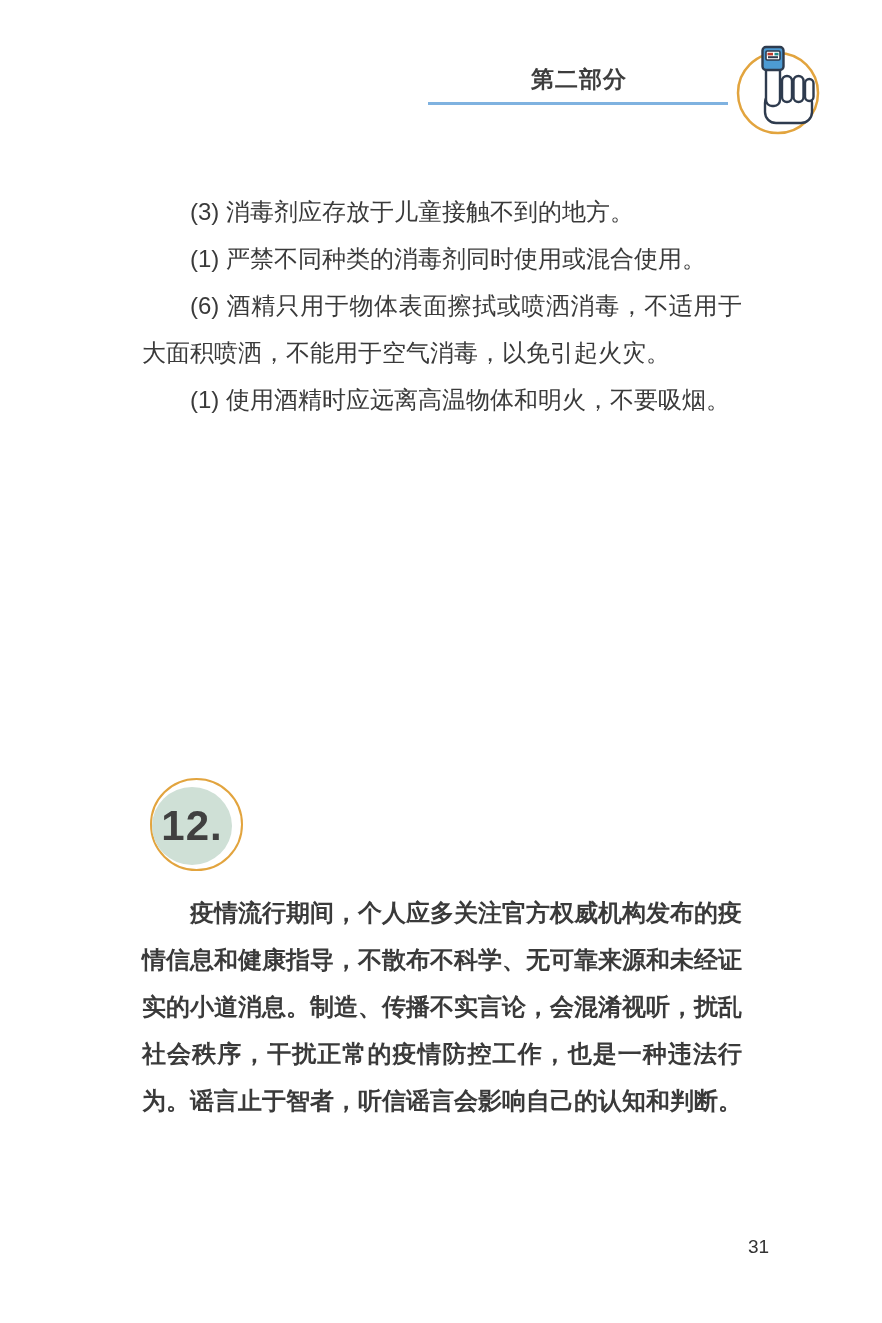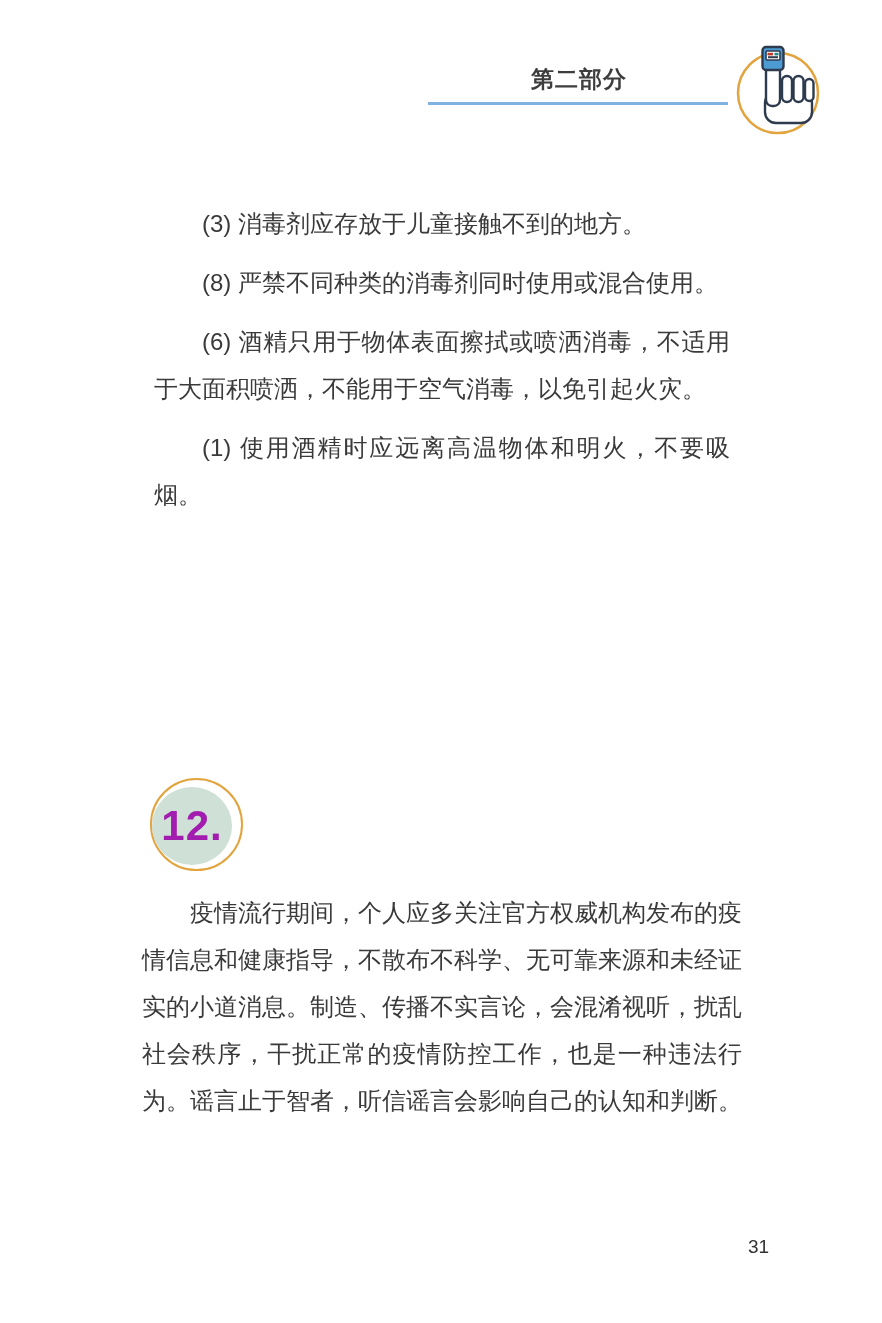--- a/index.html
+++ b/index.html
@@ -48,21 +48,21 @@
   .body-text {
     position: absolute;
     top: 188px;
     left: 142px;
     width: 600px;
     font-size: 24px;
     line-height: 47px;
     text-align: justify;
     color: #3a3a3a;
   }
-  .body-text p { margin: 12px; text-indent: 2em; }
+  .body-text p { margin: 0; text-indent: 2em; }
 
   
   .section-badge {
     position: absolute;
     top: 778px;
     left: 150px;
     width: 94px;
     height: 94px;
   }
   .badge-ring {
@@ -80,21 +80,21 @@
     height: 78px;
     background: #cfe0d6;
     border-radius: 50%;
     display: flex;
     align-items: center;
     justify-content: center;
   }
   .badge-number {
     font-size: 42px;
     font-weight: bold;
-    color: #a21caf;
+    color: #404040;
     letter-spacing: 1px;
   }
   .section-title {
     position: absolute;
     top: 800px;
     left: 272px;
     font-size: 36px;
     font-weight: bold;
     color: #177845;
     letter-spacing: 1px;
@@ -104,20 +104,21 @@
   
   .section-paragraph {
     position: absolute;
     top: 889px;
     left: 142px;
     width: 600px;
     font-size: 24px;
     line-height: 47px;
     text-align: justify;
     color: #3a3a3a;
+    font-weight: bold;
   }
   .section-paragraph p { margin: 0; text-indent: 2em; }
 
   
   .page-number {
     position: absolute;
     top: 1236px;
     left: 748px;
     font-size: 19px;
     color: #333333;
@@ -152,21 +153,21 @@
       </g>
 
       <rect x="37.5" y="10.8" width="5.5" height="2.6" fill="#c0392b" stroke="none"></rect>
       <rect x="44.5" y="10.8" width="4" height="2.6" fill="#1f8a8a" stroke="none"></rect>
       <rect x="38" y="14.2" width="10" height="2" fill="#2e3b4e" stroke="none"></rect>
     </svg>
   </div>
 
   <div class="body-text">
     <p>(3) 消毒剂应存放于儿童接触不到的地方。</p>
-    <p>(8) 严禁不同种类的消毒剂同时使用或混合使用。</p>
+    <p>(1) 严禁不同种类的消毒剂同时使用或混合使用。</p>
     <p>(6) 酒精只用于物体表面擦拭或喷洒消毒，不适用于大面积喷洒，不能用于空气消毒，以免引起火灾。</p>
     <p>(1) 使用酒精时应远离高温物体和明火，不要吸烟。</p>
   </div>
 
   <div class="section-badge">
     <div class="badge-ring"></div>
     <div class="badge-fill">
       <span class="badge-number">12.</span>
     </div>
   </div>

